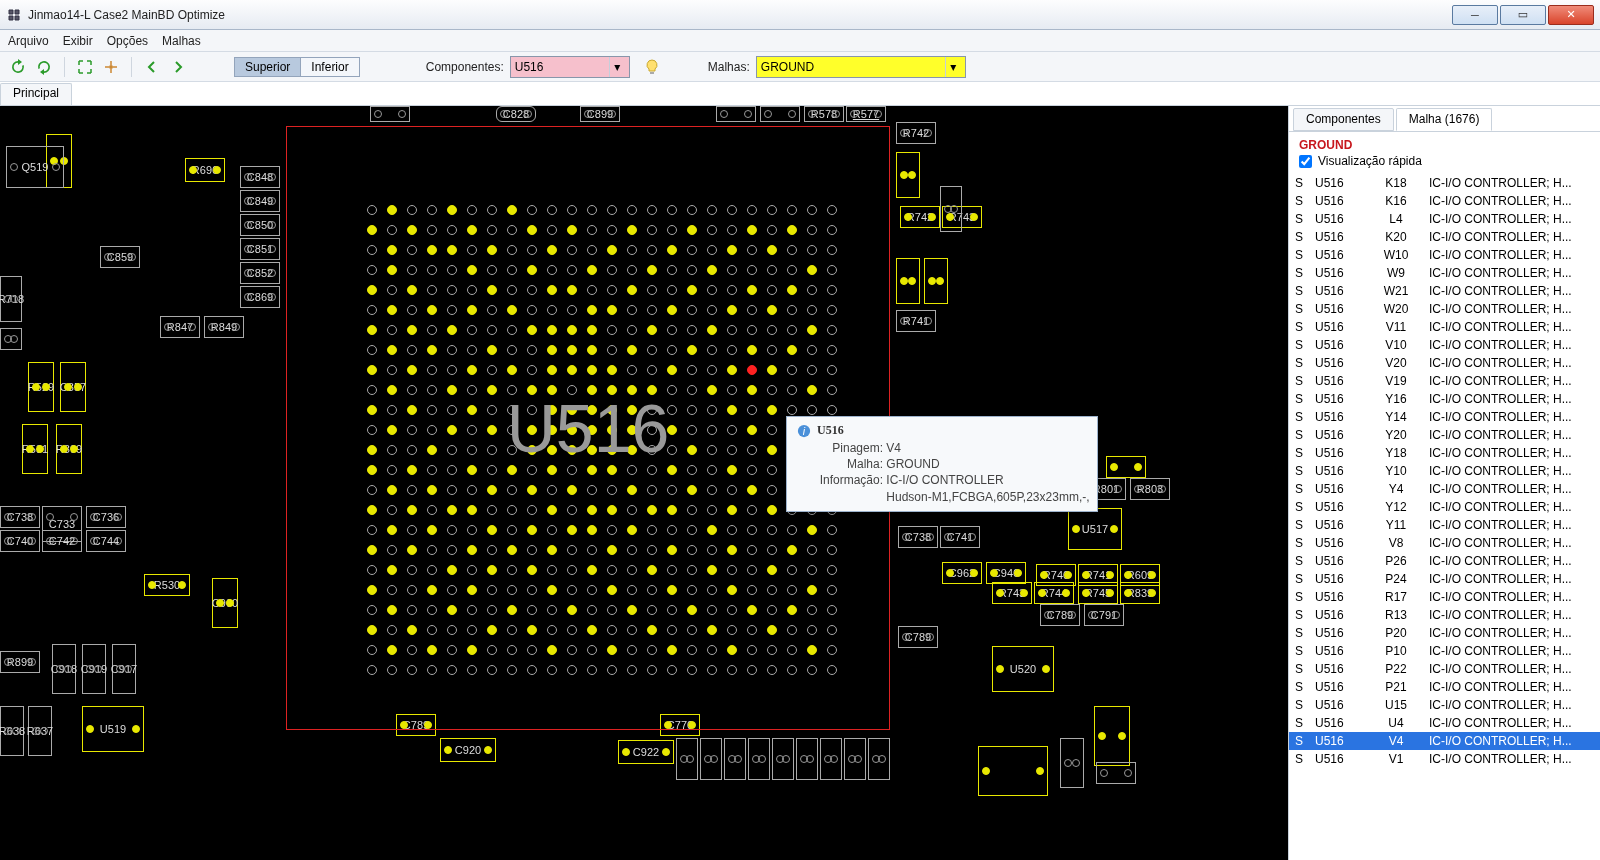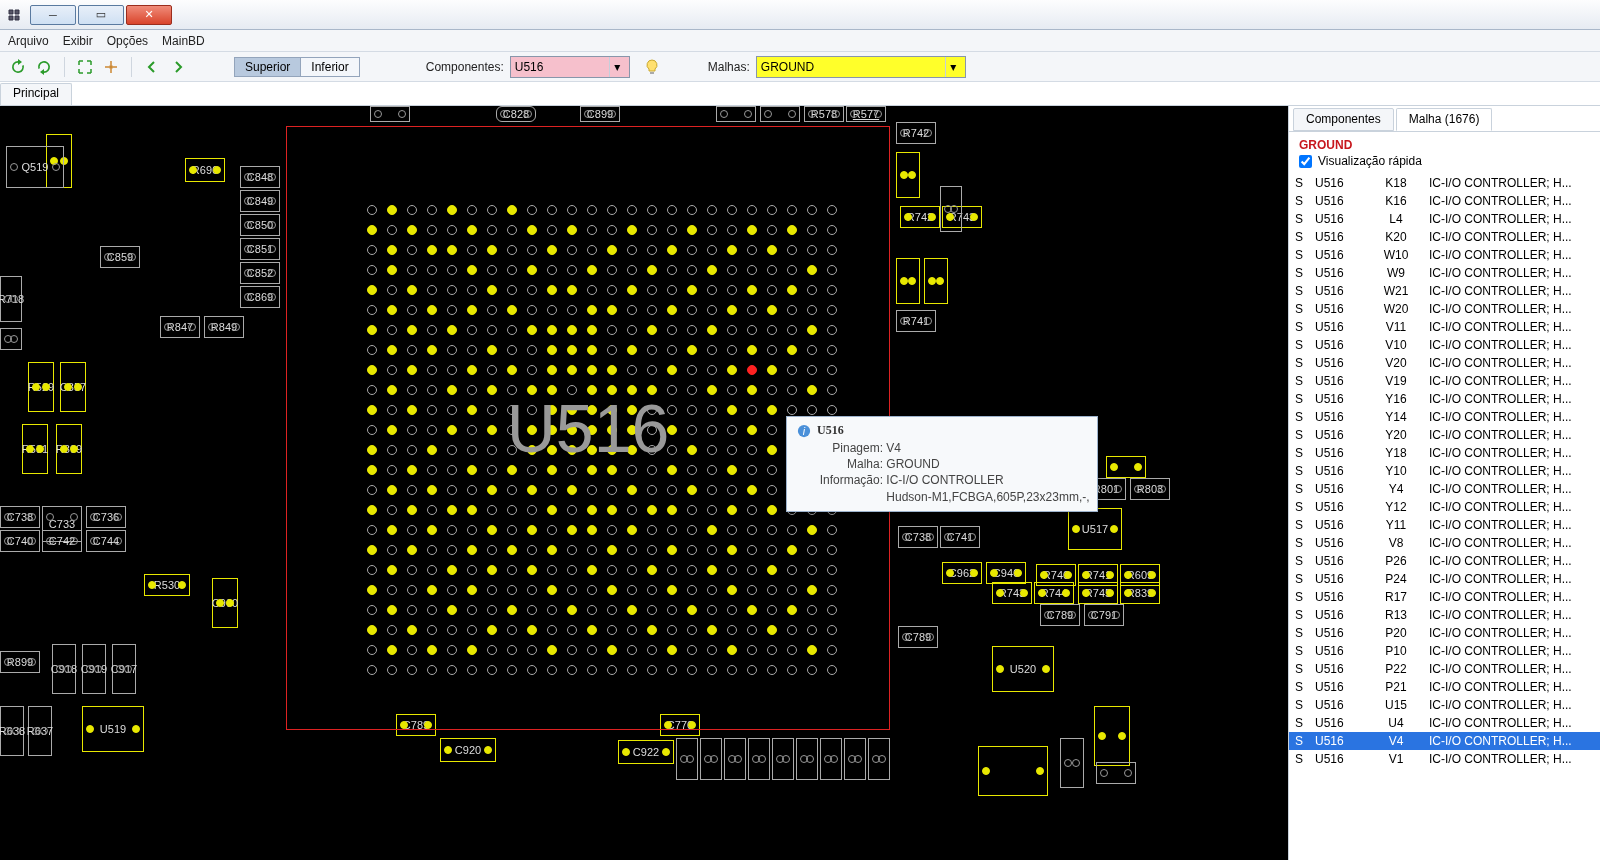--- a/index.html
+++ b/index.html
@@ -95,32 +95,33 @@
 </style>
 </head>
 <body>
 
 <div class="titlebar">
   <span class="app-icon">
     <svg viewBox="0 0 16 16">
         <path d="M3 3h4v4H3zM9 3h4v4H9zM3 9h4v4H3zM9 9h4v4H9z" fill="#556" stroke="#334"></path>
       </svg>
   </span>
+  <span class="title">Jinmao14-L Case2 MainBD Optimize</span>
   <div class="win-buttons">
     <div class="win-btn">─</div>
     <div class="win-btn">▭</div>
     <div class="win-btn close">✕</div>
   </div>
 </div>
 
 <div class="menubar">
   <span>Arquivo</span>
   <span>Exibir</span>
   <span>Opções</span>
-  <span>MainBD</span>
+  <span>Malhas</span>
 </div>
 
 <div class="toolbar">
   <span class="icon-btn">
       <svg viewBox="0 0 16 16">
         <path d="M8 2a6 6 0 1 0 5.7 4.1l-1.6.6A4.3 4.3 0 1 1 8 3.7V6l4-3-4-3v2z" fill="#2a9b2a"></path>
       </svg>
     </span>
   <span class="icon-btn">
       <svg viewBox="0 0 16 16">

